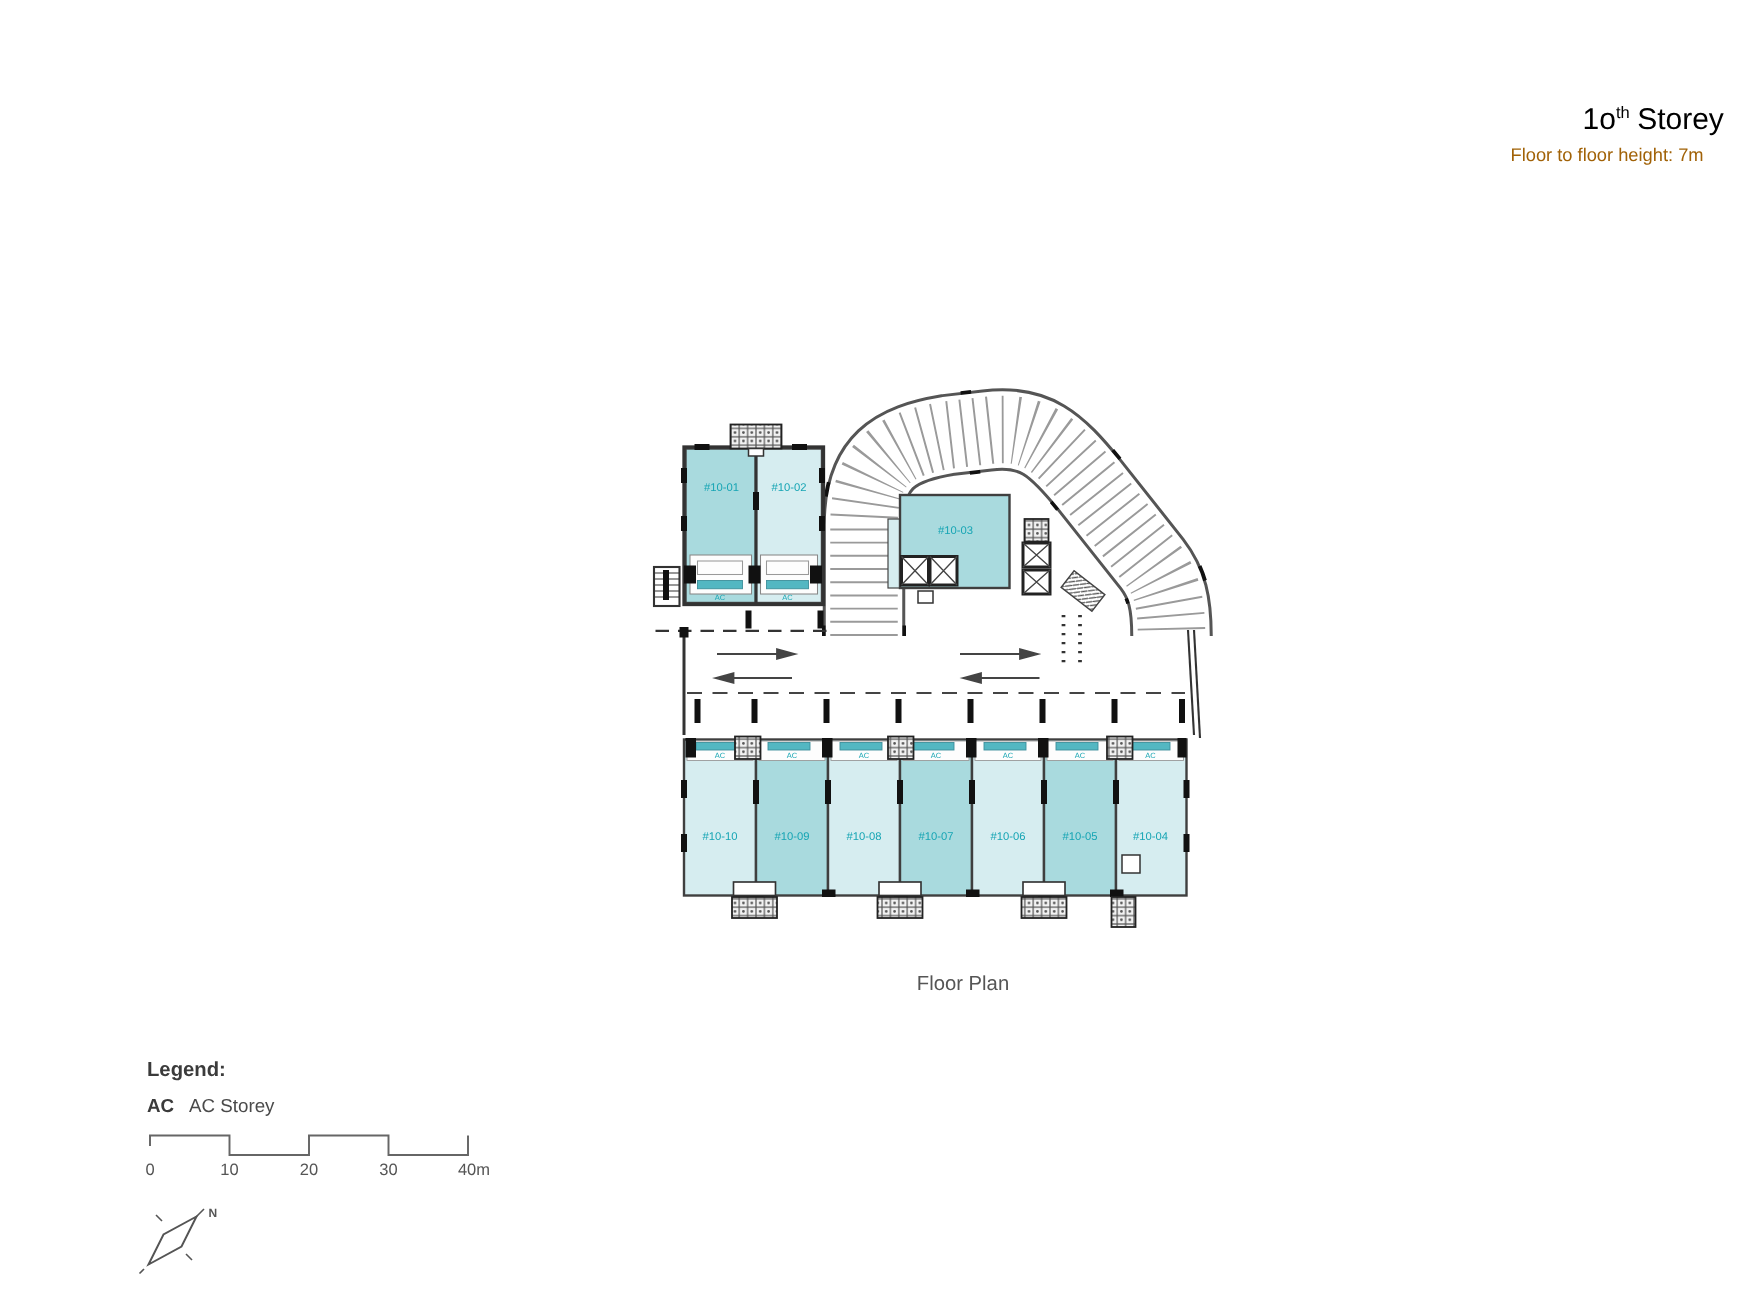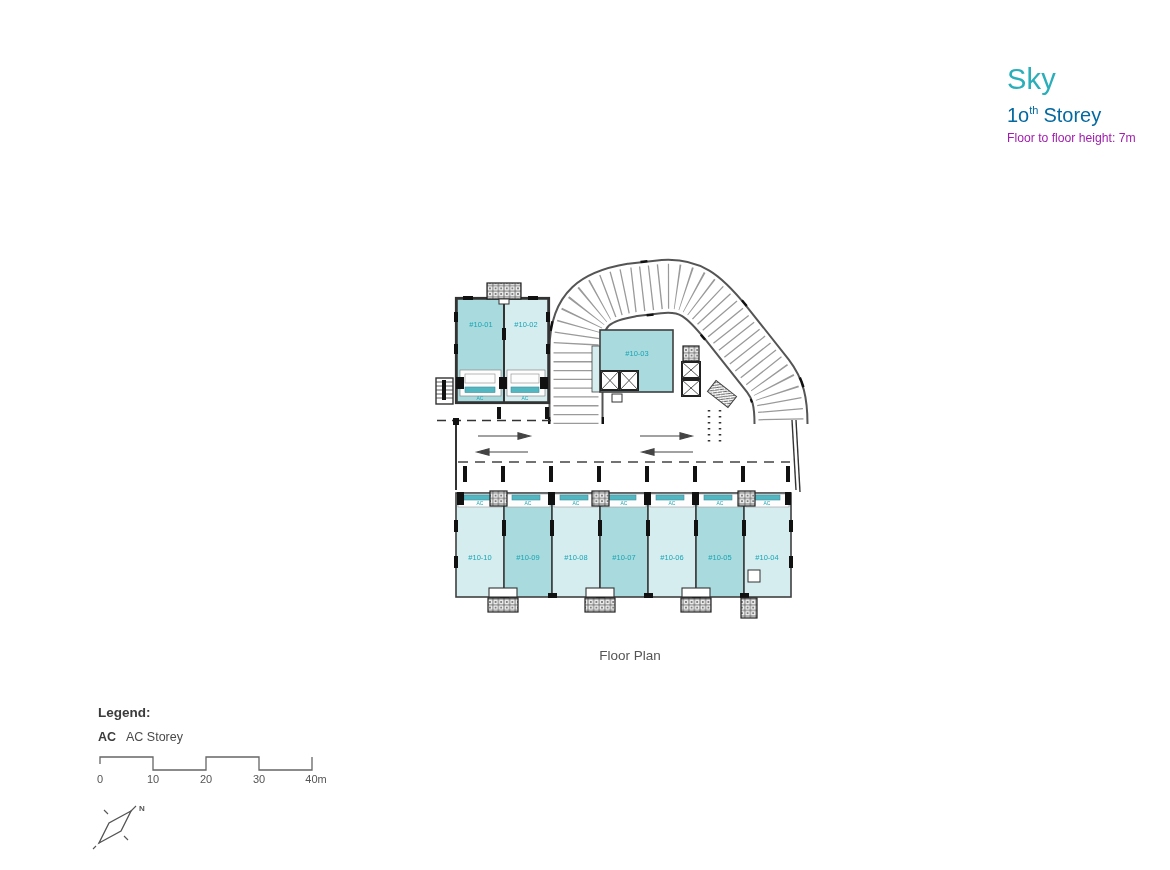--- a/index.html
+++ b/index.html
@@ -3,27 +3,27 @@
 <meta charset="utf-8">
 <style>
   html,body{margin:0;padding:0;background:#ffffff;}
   body{width:1170px;height:870px;position:relative;overflow:hidden;
        font-family:"Liberation Sans","DejaVu Sans",sans-serif;color:#444;}
   .abs{position:absolute;}
 
   
   .title-block{left:1007px;top:62px;width:160px;}
   .brand{font-size:29px;line-height:35px;color:#2aafba;font-weight:400;letter-spacing:.2px;}
-  .storey{margin-top:7px;font-size:20px;color:#0369a1;}
+  .storey{margin-top:7px;font-size:20px;color:#000000;margin-left:48px;}
   .storey sup{font-size:11px;vertical-align:super;}
   .storey .word{margin-left:5px;}
-  .height-note{margin-top:4px;font-size:12.2px;color:#a21caf;}
-
-  
-  .caption{left:560px;top:648px;width:140px;text-align:center;
+  .height-note{margin-top:4px;font-size:12.2px;color:#a16207;}
+
+  
+  .caption{left:572px;top:648px;width:140px;text-align:center;
            font-size:13.5px;color:#555;}
 
   
   .legend-title{left:98px;top:705px;font-size:13.5px;font-weight:bold;color:#3b3b3b;}
   .legend-item{left:98px;top:730px;font-size:12.5px;color:#4a4a4a;display:flex;}
   .legend-item .abbr{font-weight:bold;color:#3b3b3b;width:28px;}
 
   
   svg text{font-family:"Liberation Sans","DejaVu Sans",sans-serif;}
   .u-dark{fill:#a9dade;}
@@ -34,21 +34,20 @@
   .wall{stroke:#333;fill:none;}
   .blk{fill:#111;}
   .tick-label{font-size:11px;fill:#555;}
   .nlabel{font-size:8px;font-weight:bold;fill:#555;}
 </style>
 </head>
 <body>
 
 <div class="abs title-block">
   <div class="brand">
-    <div>Sky</div>
   </div>
   <div class="storey"><span>1o</span><sup>th</sup><span class="word">Storey</span></div>
   <div class="height-note">Floor to floor height: 7m</div>
 </div>
 
 <svg class="abs" style="left:430px;top:250px;" width="385" height="375" viewBox="430 250 385 375">
   <defs>
     <pattern id="louv" width="5.6" height="5.6" patternUnits="userSpaceOnUse">
       <rect x="0" y="0" width="5.6" height="5.6" fill="#f2f2f2" stroke="#555" stroke-width="0.8"></rect>
       <circle cx="2.8" cy="2.8" r="0.9" fill="#555"></circle>

